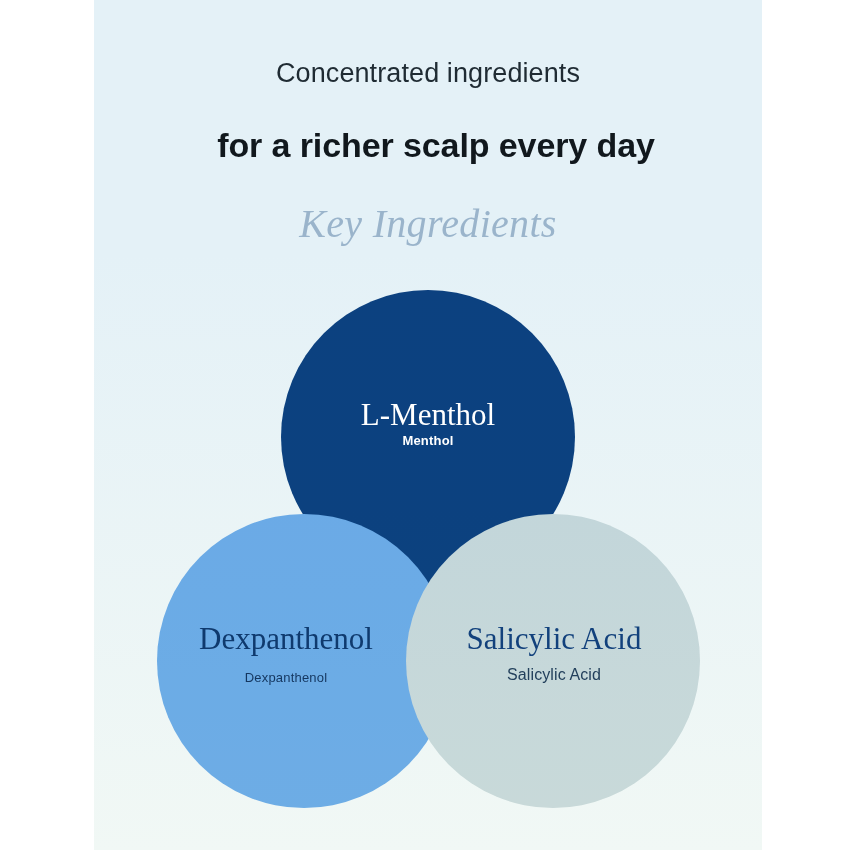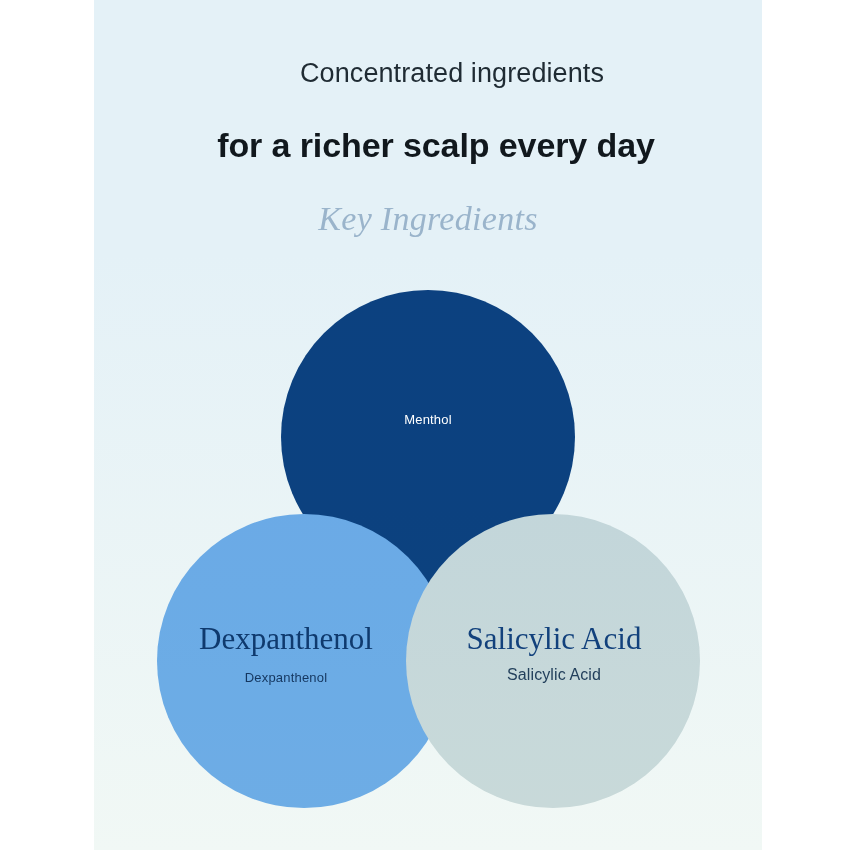--- a/index.html
+++ b/index.html
@@ -41,41 +41,40 @@
   }
   #line1 {
     position: absolute;
     top: 58px;
     left: 0;
     width: 100%;
     font-size: 27px;
     font-weight: 400;
     color: #1f2b33;
     letter-spacing: 0.1px;
-    padding-left: 24px;
   }
   #line2 {
     position: absolute;
     top: 126px;
     left: 0;
     width: 100%;
     font-size: 34px;
     font-weight: 700;
     color: #11181d;
     letter-spacing: -0.1px;
     margin-left: 8px;
   }
   #line3 {
     position: absolute;
     top: 200px;
     left: 0;
     width: 100%;
     font-family: "Liberation Serif", serif;
     font-style: italic;
-    font-size: 34px;
+    font-size: 40px;
     font-weight: 400;
     color: #9ab4cb;
     letter-spacing: 0.3px;
   }
 
   
   #venn {
     position: absolute;
     left: 0;
     top: 0;
@@ -95,22 +94,22 @@
     font-weight: 400;
     display: block;
   }
   .lbl .sub {
     font-family: "Liberation Sans", sans-serif;
     display: block;
   }
 
   #lbl-menthol { left: 278px; top: 398px; width: 300px; }
   #lbl-menthol .title { font-size: 31px; color: #ffffff; line-height: 1.1; }
-  #lbl-menthol .sub { font-size: 13px; font-weight: 400; color: #ffffff;
-                      margin-top: 14px; letter-spacing: 0.2px; }
+  #lbl-menthol .sub { font-size: 13px; font-weight: 700; color: #ffffff;
+                      margin-top: 1px; letter-spacing: 0.2px; }
 
   #lbl-dex { left: 136px; top: 622px; width: 300px; }
   #lbl-dex .title { font-size: 31px; color: #0f3a6e; line-height: 1.1; }
   #lbl-dex .sub { font-size: 13px; font-weight: 400; color: #14365f;
                   margin-top: 14px; letter-spacing: 0.2px; }
 
   #lbl-sal { left: 404px; top: 622px; width: 300px; }
   #lbl-sal .title { font-size: 31px; color: #12417c; line-height: 1.1; }
   #lbl-sal .sub { font-size: 16px; font-weight: 400; color: #23405c;
                   margin-top: 10px; letter-spacing: 0.1px; }
@@ -130,20 +129,21 @@
 
   <svg id="venn" viewBox="0 0 850 850">
     <g class="circles">
       <circle cx="428" cy="437" r="147" fill="#0d4484"></circle>
       <circle cx="304" cy="661" r="147" fill="#74b2ef"></circle>
       <circle cx="553" cy="661" r="147" fill="#d5e0e2"></circle>
     </g>
   </svg>
 
   <div class="lbl" id="lbl-menthol">
+    <span class="title" style="color: rgb(255, 255, 255);">L-Menthol</span>
     <span class="sub" style="color: rgb(255, 255, 255);">Menthol</span>
   </div>
 
   <div class="lbl" id="lbl-dex">
     <span class="title" style="color: rgb(15, 58, 110);">Dexpanthenol</span>
     <span class="sub" style="color: rgb(20, 54, 95);">Dexpanthenol</span>
   </div>
 
   <div class="lbl" id="lbl-sal">
     <span class="title" style="color: rgb(18, 65, 124);">Salicylic Acid</span>

